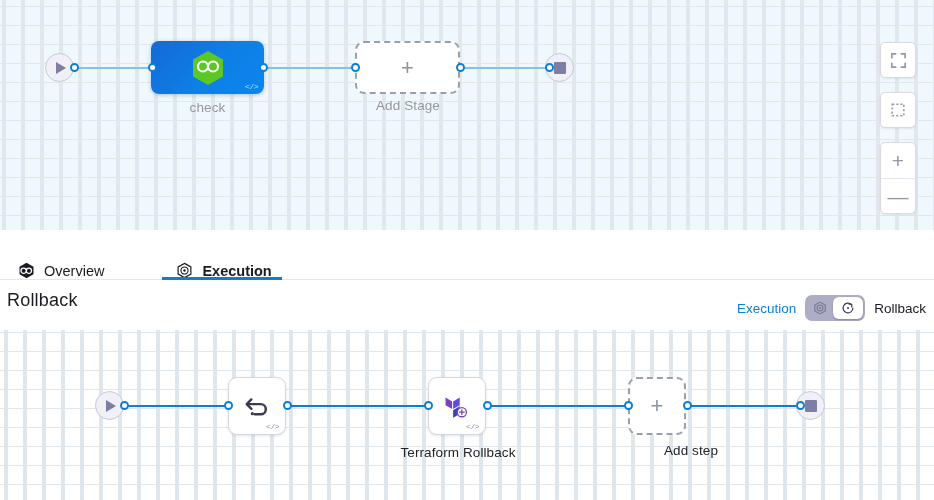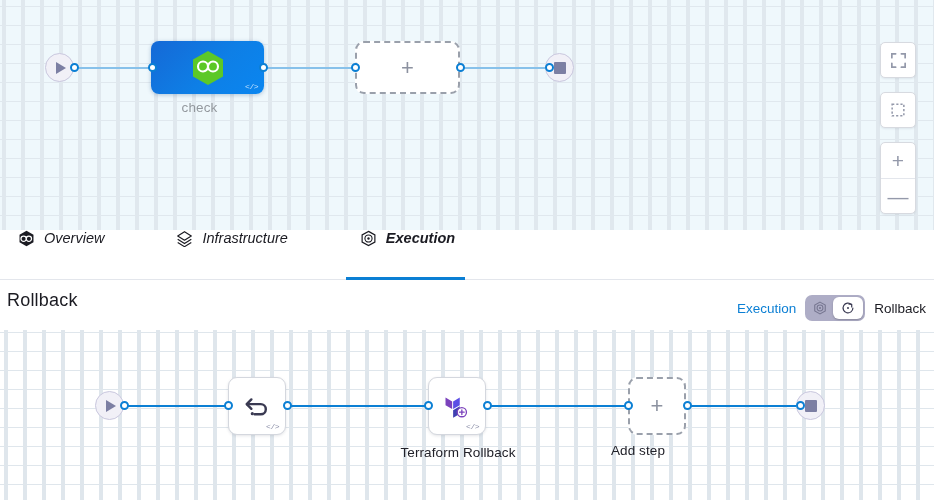--- a/index.html
+++ b/index.html
@@ -97,23 +97,23 @@
     display: flex; align-items: center; justify-content: center;
   }
 
   
   .tab-bar {
     position: absolute; left: 0; top: 230px; width: 934px; height: 50px;
     background: #ffffff; border-bottom: 1px solid #e3e6ec;
     display: flex; align-items: stretch; padding-left: 14px;
   }
   .tab {
-    display: flex; align-items: flex-start; gap: 9px;
+    display: flex; align-items: flex-end; gap: 9px;
     padding: 0 22px 0 4px; margin-right: 46px;
-    font-size: 14.5px; color: #1b1b22; position: relative; cursor: pointer; font-style: italic;
+    font-size: 14.5px; color: #1b1b22; position: relative; cursor: pointer;
   }
   .tab:last-child { margin-right: 0; }
   .tab.active { font-weight: bold; }
   .tab.active::after {
     content: ""; position: absolute; left: -10px; right: 12px; bottom: -1px;
     height: 3px; background: #0b7fd4;
   }
   .tab-ico { width: 17px; height: 17px; display: block; flex: none; }
 
   
@@ -184,27 +184,28 @@
       <div class="hex-harness">
         <svg width="32" height="36" viewBox="0 0 32 36">
           <polygon points="16,1 31,9.5 31,26.5 16,35 1,26.5 1,9.5" fill="#5cc827"></polygon>
           <path d="M11 11.5 a5 5 0 0 1 5 5 a5 5 0 0 0 5 5 a5 5 0 0 0 0-10 a5 5 0 0 0-5 5 a5 5 0 0 1-5 5 a5 5 0 0 1 0-10" fill="none" stroke="#ffffff" stroke-width="2.1" stroke-linecap="round"></path>
         </svg>
       </div>
       <div class="code-badge">&lt;/&gt;</div>
     </div>
 
     <div class="port" style="left:259px; top:63px;"></div>
-    <div class="node-label" style="left:143px; top:99px; width:113px;">check</div>
+    <div class="node-label" style="left:151px; top:99px; width:113px;">check</div>
 
     <div class="port" style="left:351px; top:63px;"></div>
     <div class="add-node" style="left:355px; top:41px; width:105px; height:53px;">
       <span class="plus-glyph">+</span>
     </div>
     <div class="port" style="left:456px; top:63px;"></div>
+    <div class="node-label" style="left:348px; top:97px; width:120px;">Add Stage</div>
 
     <div class="port" style="left:545px; top:63px;"></div>
     <div class="terminal-node" style="left:545px; top:53px;">
       <div class="stop-sq"></div>
     </div>
 
     <div class="ctrl-btn" style="left:880px; top:42px;">
       <svg class="tab-ico" viewBox="0 0 20 20" style="width:19px;height:19px;">
         <g fill="none" stroke="#9499aa" stroke-width="1.8" stroke-linecap="round">
           <path d="M3 7V3h4"></path>
@@ -235,30 +236,20 @@
 
     <div class="tab">
       <svg class="tab-ico" viewBox="0 0 20 20">
         <polygon points="10,1 18.2,5.5 18.2,14.5 10,19 1.8,14.5 1.8,5.5" fill="#1b1b22"></polygon>
         <path d="M6.6 7.2a3.1 3.1 0 0 1 3.1 3.1a3.1 3.1 0 0 0 3.1 3.1a3.1 3.1 0 0 0 0-6.2a3.1 3.1 0 0 0-3.1 3.1a3.1 3.1 0 0 1-3.1 3.1a3.1 3.1 0 0 1 0-6.2" fill="none" stroke="#ffffff" stroke-width="1.5" stroke-linecap="round"></path>
       </svg>
       <span>Overview</span>
     </div>
 
 
-    <div class="tab">
-      <svg class="tab-ico" viewBox="0 0 20 20">
-        <g fill="none" stroke="#1b1b22" stroke-width="1.4" stroke-linejoin="round">
-          <polygon points="10,2 18,7 10,12 2,7"></polygon>
-          <path d="M2 11l8 5 8-5"></path>
-            <path d="M2 14.6l8 5 8-5"></path>
-        </g>
-      </svg>
-      <span>Infrastructure</span>
-    </div>
 
     <div class="tab active">
       <svg class="tab-ico" viewBox="0 0 20 20">
         <polygon points="10,1.6 17.5,5.8 17.5,14.2 10,18.4 2.5,14.2 2.5,5.8" fill="none" stroke="#1b1b22" stroke-width="1.4"></polygon>
         <circle cx="10" cy="10" r="4.2" fill="none" stroke="#1b1b22" stroke-width="1.3"></circle>
         <circle cx="10" cy="10" r="1.4" fill="#1b1b22"></circle>
       </svg>
       <span>Execution</span>
     </div>
 
@@ -328,21 +319,21 @@
     </div>
 
     <div class="port" style="left:483px; top:71px;"></div>
     <div class="node-label" style="left:393px; top:114px; width:130px;">Terraform Rollback</div>
 
     <div class="port" style="left:624px; top:71px;"></div>
     <div class="add-node" style="left:628px; top:47px; width:58px; height:58px;">
       <span class="plus-glyph">+</span>
     </div>
     <div class="port" style="left:683px; top:71px;"></div>
-    <div class="node-label" style="left:588px; top:112px; width:100px;">Add step</div>
+    <div class="node-label" style="left:641px; top:112px; width:100px;">Add step</div>
 
     <div class="port" style="left:796px; top:71px;"></div>
     <div class="terminal-node" style="left:796px; top:61px;">
       <div class="stop-sq"></div>
     </div>
   </div>
 
 </div>
 
 </body></html>

